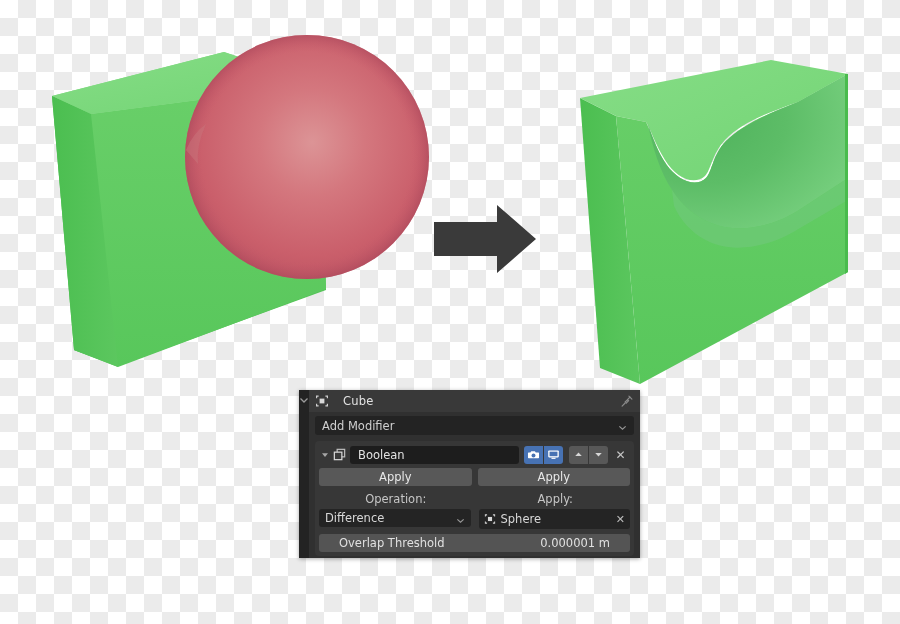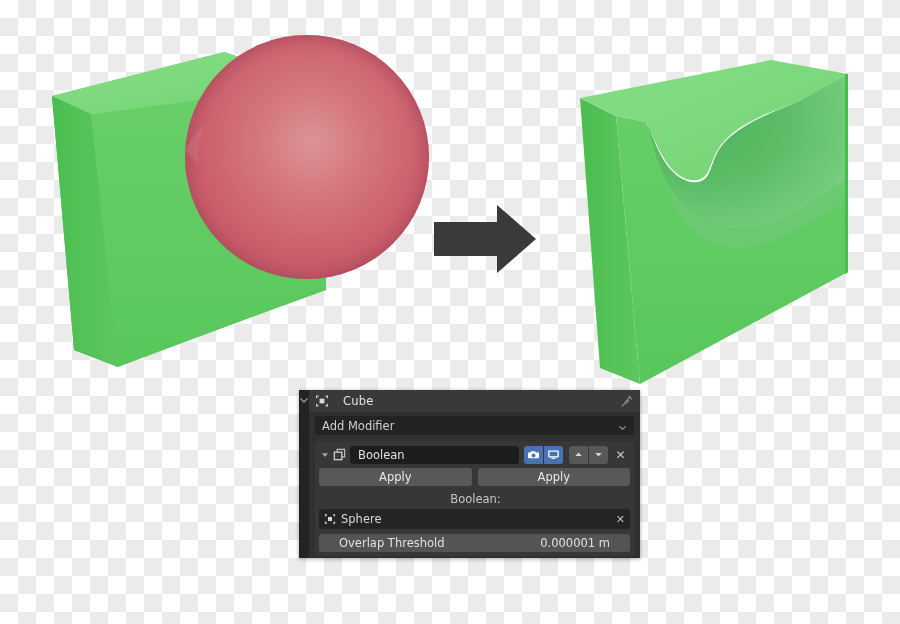--- a/index.html
+++ b/index.html
@@ -338,21 +338,32 @@
         <span class="xbtn glyph-x">✕</span>
       </div>
 
       <div class="btn-row">
         <div class="op-btn">Apply</div>
         <div class="op-btn">Apply</div>
       </div>
 
       <div class="two-col">
         <div class="col">
-          <div class="field-label">Boolean:</div>
+          <div class="field-label">Operation:</div>
+          <div class="enum-field">
+            <span>Difference</span>
+            <span class="dd-arrow">
+              <svg width="9" height="9" viewBox="0 0 10 10" aria-hidden="true">
+                <path d="M1.5 3.8 L5 7 L8.5 3.8" fill="none" stroke="#bdbdbd" stroke-width="1.3"></path>
+              </svg>
+            </span>
+          </div>
+        </div>
+        <div class="col">
+          <div class="field-label">Apply:</div>
           <div class="obj-field">
             <span class="mini-icon">
               <svg width="12" height="12" viewBox="0 0 14 14" aria-hidden="true">
                 <g fill="none" stroke="#cfcfcf" stroke-width="1.2">
                   <path d="M1.6 4.2 V2.2 H3.6"></path>
                   <path d="M10.4 2.2 H12.4 V4.2"></path>
                   <path d="M12.4 9.8 V11.8 H10.4"></path>
                   <path d="M3.6 11.8 H1.6 V9.8"></path>
                 </g>
                 <rect x="4.6" y="4.6" width="4.8" height="4.8" fill="#d8d8d8"></rect>

